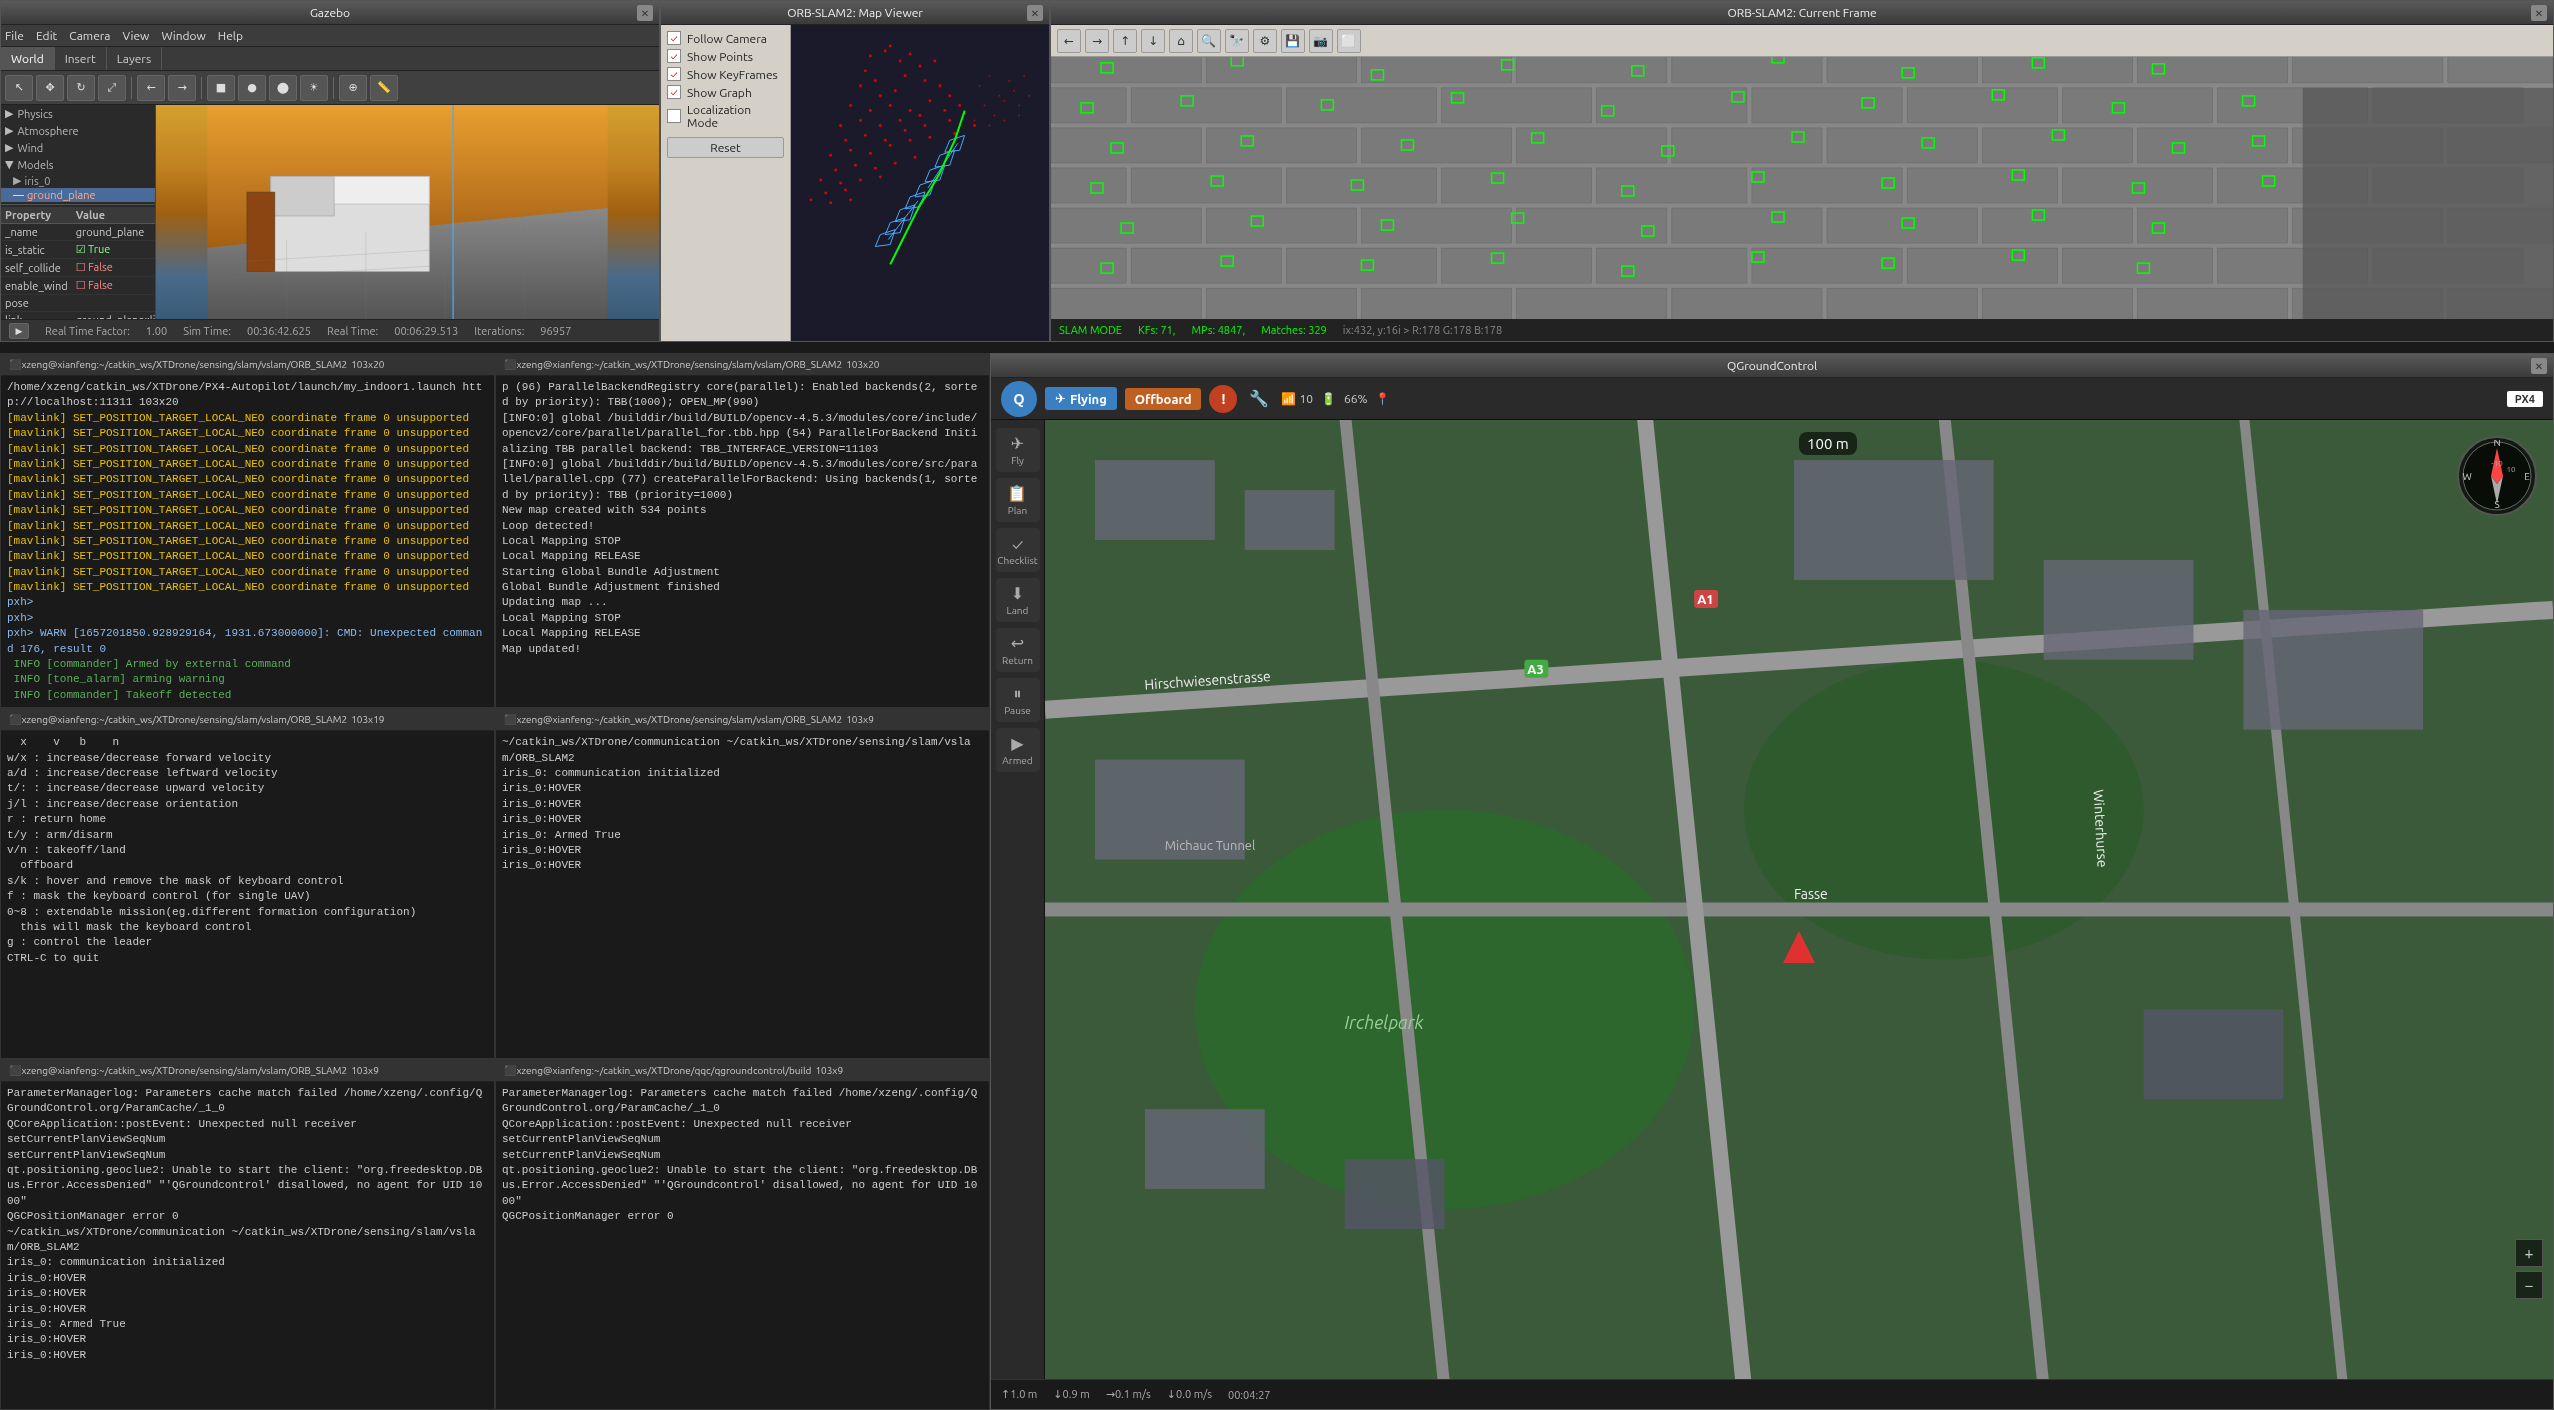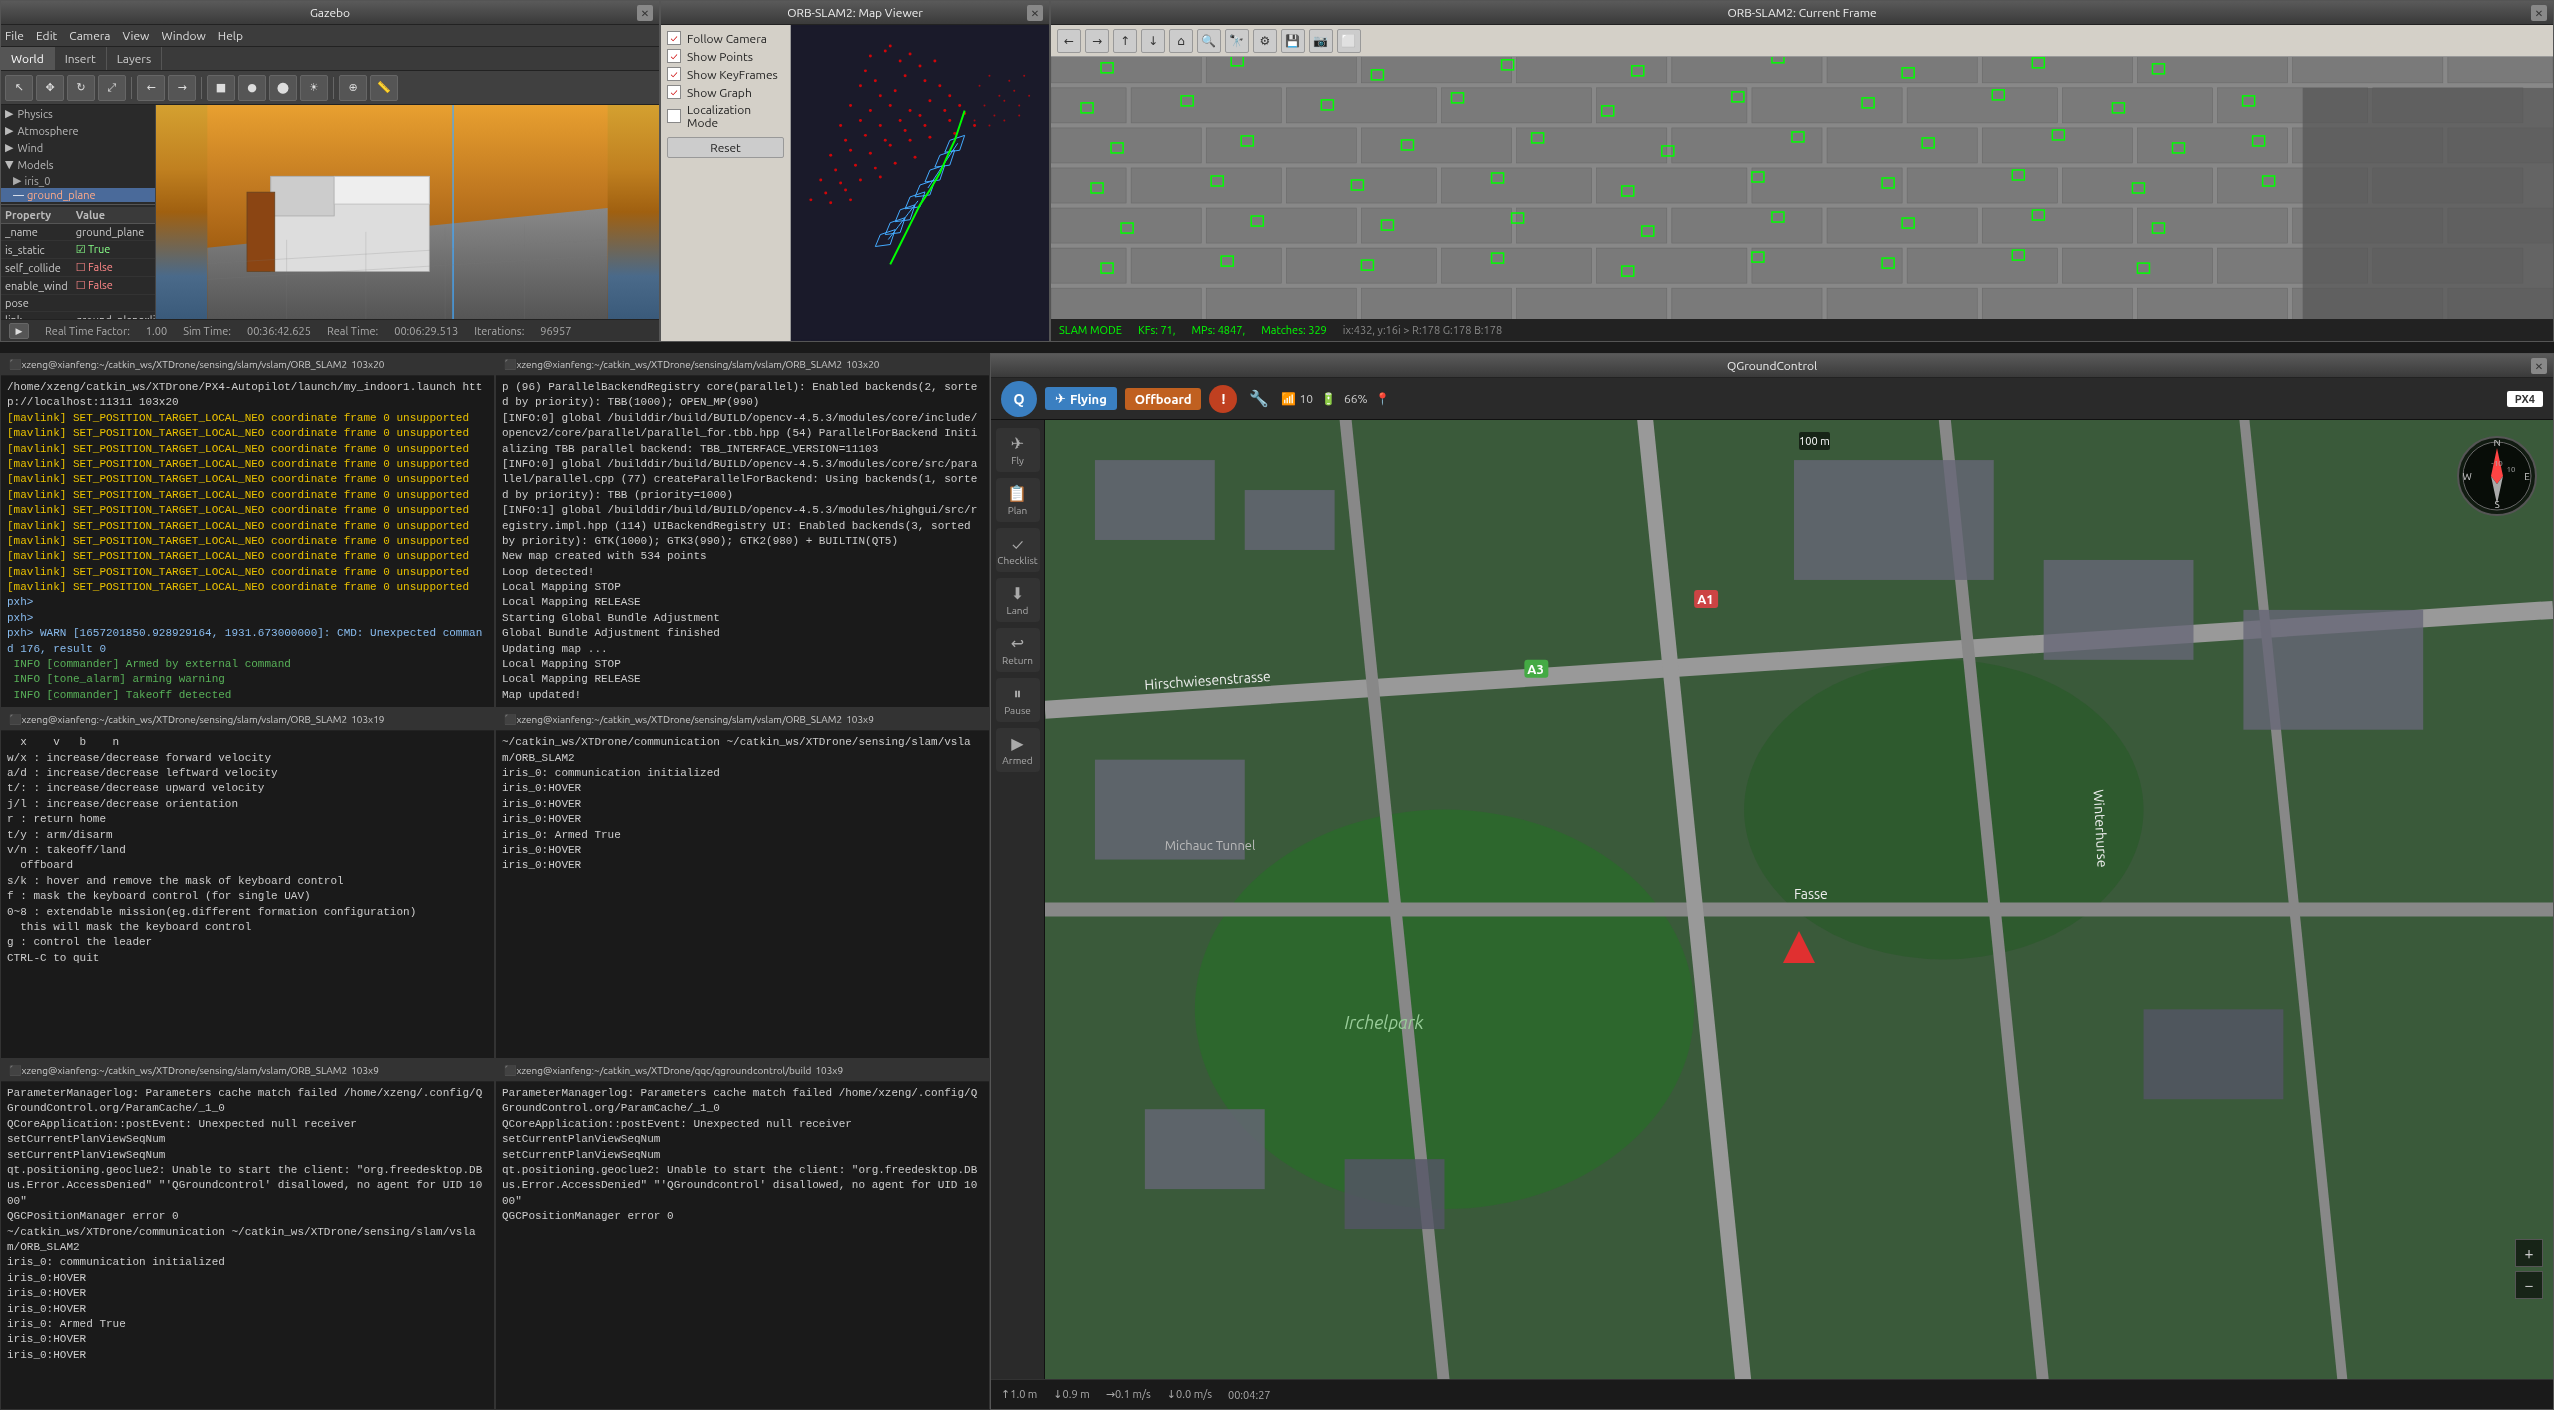--- a/index.html
+++ b/index.html
@@ -452,24 +452,24 @@
       border: 2px solid #555;
       display: flex; align-items: center; justify-content: center;
     }
 
     
     .map-scale {
       position: absolute;
       top: 12px;
       left: 50%;
       background: rgba(0,0,0,0.6);
-      padding: 3px 0;
-      font-size: 11px;
+      padding: 3px 8px;
+      font-size: 15px;
       color: #fff;
-      border-radius: 2px;
+      border-radius: 8px;
     }
 
     
     .gazebo-scene {
       width: 100%; height: 100%;
       background: linear-gradient(180deg, #d4a030 0%, #c08020 30%, #a06010 50%, #4a6a8a 80%, #3a5a7a 100%);
       position: relative;
     }
 
     
@@ -997,21 +997,20 @@
   <div class="term-cell" style="grid-column:2;grid-row:1;">
     <div class="terminal-titlebar">
       <span style="font-size:10px;color:#aaa;">⬛ </span>
       <span style="font-size:10px;">xzeng@xianfeng:~/catkin_ws/XTDrone/sensing/slam/vslam/ORB_SLAM2</span>
       <span style="margin-left:4px;font-size:10px;">103x20</span>
     </div>
     <div class="terminal-content" id="term2-content">
         <div style="font-family: &quot;Courier New&quot;, monospace; font-size: 11px; line-height: 1.4; white-space: pre-wrap; word-break: break-all; color: rgb(204, 204, 204);">p (96) ParallelBackendRegistry core(parallel): Enabled backends(2, sorted by priority): TBB(1000); OPEN_MP(990)</div>
         <div style="font-family: &quot;Courier New&quot;, monospace; font-size: 11px; line-height: 1.4; white-space: pre-wrap; word-break: break-all; color: rgb(204, 204, 204);">[INFO:0] global /builddir/build/BUILD/opencv-4.5.3/modules/core/include/opencv2/core/parallel/parallel_for.tbb.hpp (54) ParallelForBackend Initializing TBB parallel backend: TBB_INTERFACE_VERSION=11103</div>
         <div style="font-family: &quot;Courier New&quot;, monospace; font-size: 11px; line-height: 1.4; white-space: pre-wrap; word-break: break-all; color: rgb(204, 204, 204);">[INFO:0] global /builddir/build/BUILD/opencv-4.5.3/modules/core/src/parallel/parallel.cpp (77) createParallelForBackend: Using backends(1, sorted by priority): TBB (priority=1000)</div>
-        <div style="font-family: &quot;Courier New&quot;, monospace; font-size: 11px; line-height: 1.4; white-space: pre-wrap; word-break: break-all; color: rgb(204, 204, 204);">[INFO:1] global /builddir/build/BUILD/opencv-4.5.3/modules/highgui/src/registry.impl.hpp (114) UIBackendRegistry UI: Enabled backends(3, sorted by priority): GTK(1000); GTK3(990); GTK2(980) + BUILTIN(QT5)</div>
         <div style="font-family: &quot;Courier New&quot;, monospace; font-size: 11px; line-height: 1.4; white-space: pre-wrap; word-break: break-all; color: rgb(204, 204, 204);">New map created with 534 points</div>
         <div style="font-family: &quot;Courier New&quot;, monospace; font-size: 11px; line-height: 1.4; white-space: pre-wrap; word-break: break-all; color: rgb(204, 204, 204);">Loop detected!</div>
         <div style="font-family: &quot;Courier New&quot;, monospace; font-size: 11px; line-height: 1.4; white-space: pre-wrap; word-break: break-all; color: rgb(204, 204, 204);">Local Mapping STOP</div>
         <div style="font-family: &quot;Courier New&quot;, monospace; font-size: 11px; line-height: 1.4; white-space: pre-wrap; word-break: break-all; color: rgb(204, 204, 204);">Local Mapping RELEASE</div>
         <div style="font-family: &quot;Courier New&quot;, monospace; font-size: 11px; line-height: 1.4; white-space: pre-wrap; word-break: break-all; color: rgb(204, 204, 204);">Starting Global Bundle Adjustment</div>
         <div style="font-family: &quot;Courier New&quot;, monospace; font-size: 11px; line-height: 1.4; white-space: pre-wrap; word-break: break-all; color: rgb(204, 204, 204);">Global Bundle Adjustment finished</div>
         <div style="font-family: &quot;Courier New&quot;, monospace; font-size: 11px; line-height: 1.4; white-space: pre-wrap; word-break: break-all; color: rgb(204, 204, 204);">Updating map ...</div>
         <div style="font-family: &quot;Courier New&quot;, monospace; font-size: 11px; line-height: 1.4; white-space: pre-wrap; word-break: break-all; color: rgb(204, 204, 204);">Local Mapping STOP</div>
         <div style="font-family: &quot;Courier New&quot;, monospace; font-size: 11px; line-height: 1.4; white-space: pre-wrap; word-break: break-all; color: rgb(204, 204, 204);">Local Mapping RELEASE</div>
         <div style="font-family: &quot;Courier New&quot;, monospace; font-size: 11px; line-height: 1.4; white-space: pre-wrap; word-break: break-all; color: rgb(204, 204, 204);">Map updated!</div>

